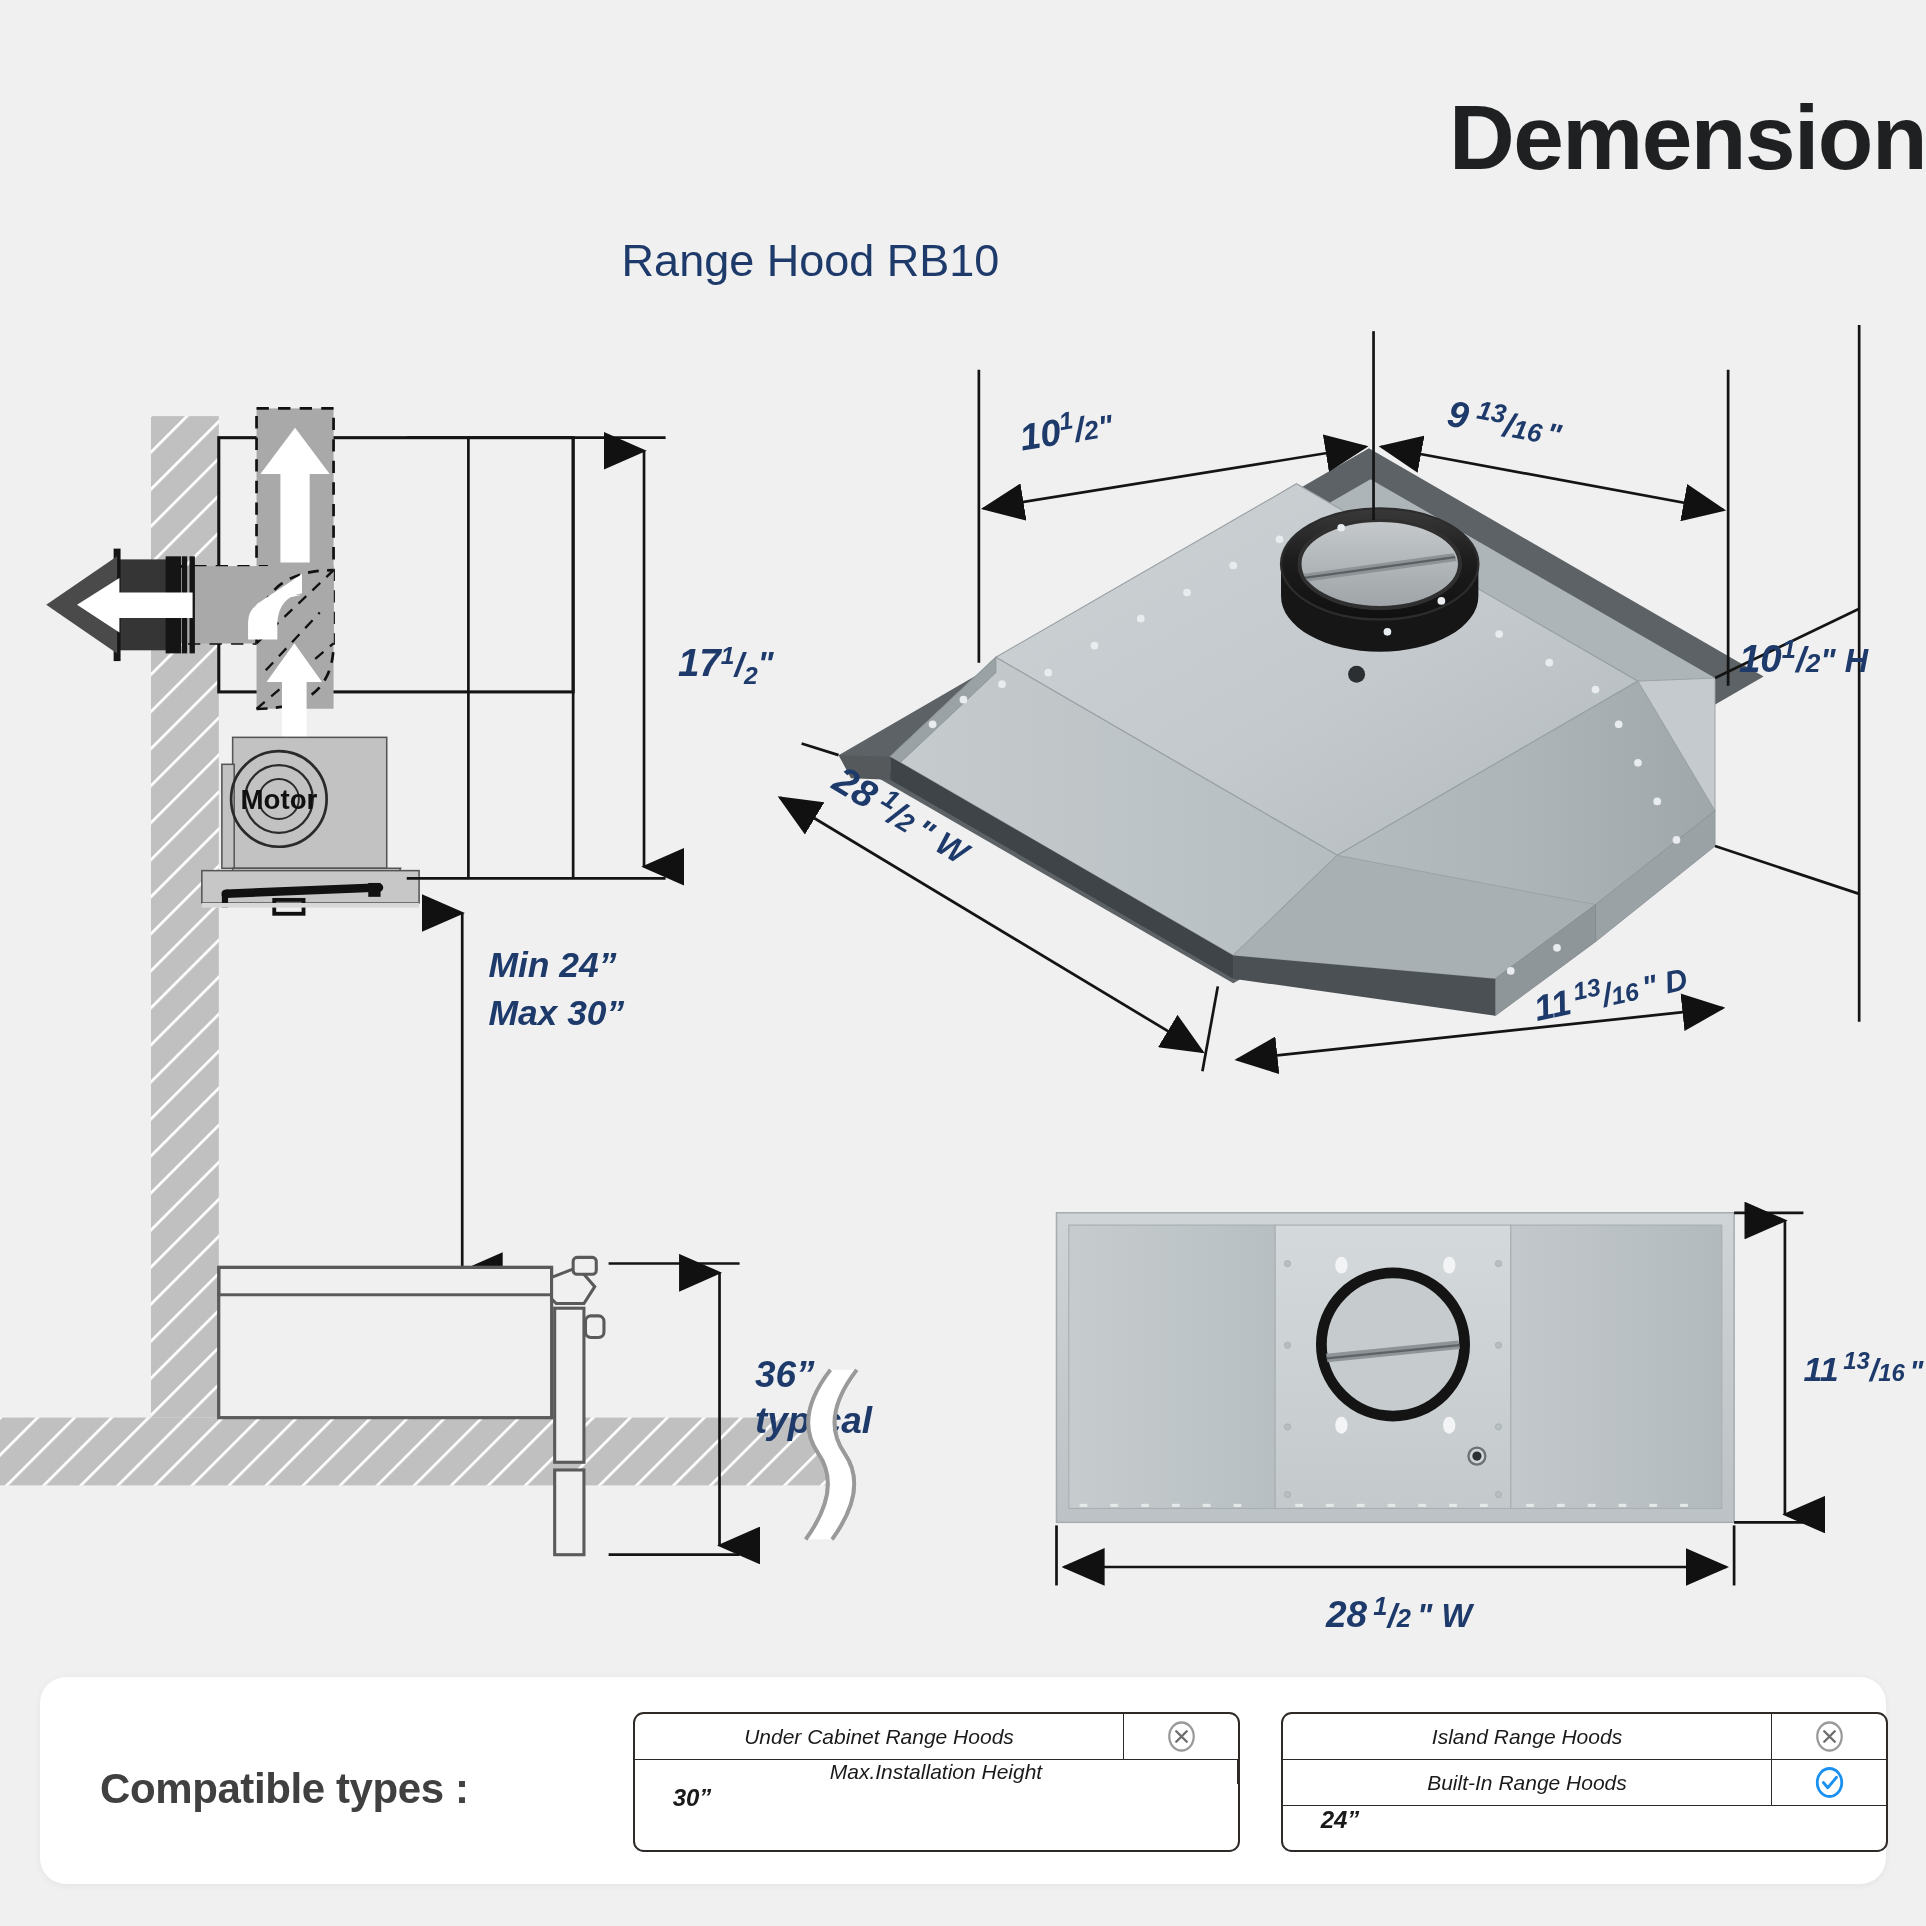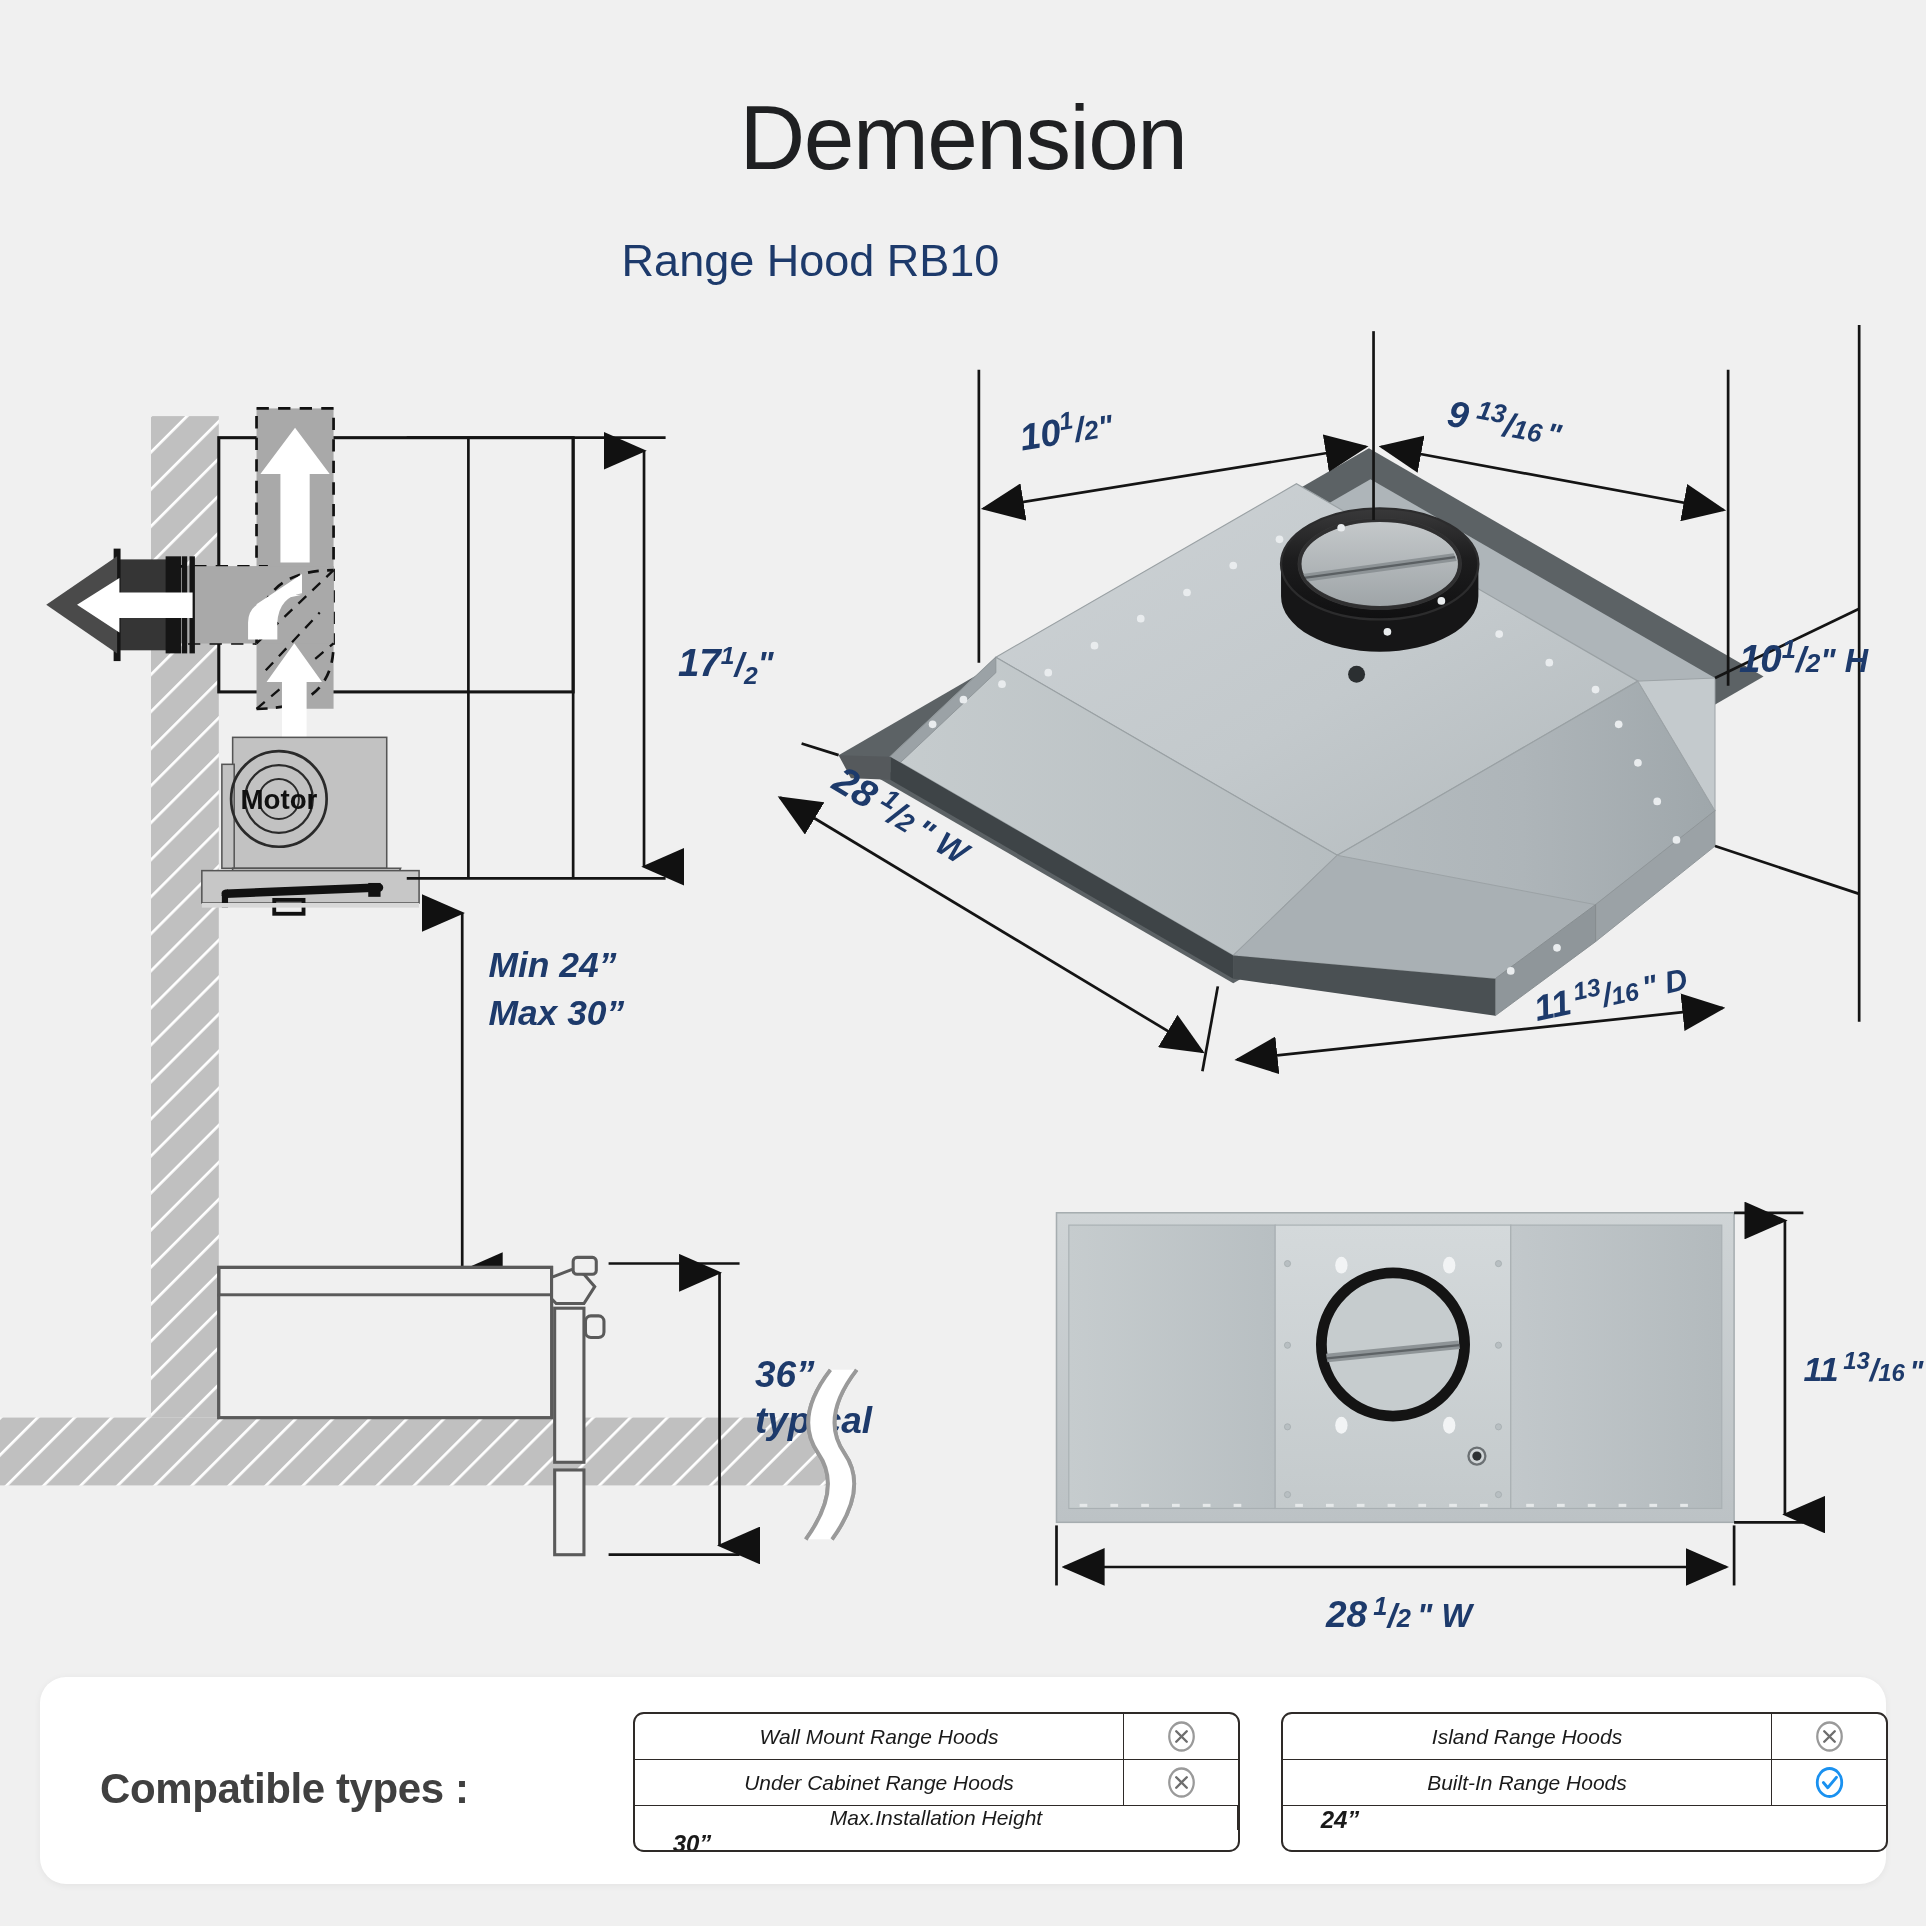--- a/index.html
+++ b/index.html
@@ -8,22 +8,22 @@
     background:#f0f0f0;
     font-family:"Liberation Sans", sans-serif;
     position:relative;
     overflow:hidden;
   }
   .page{position:absolute;inset:0;}
 
   
   .title{
     position:absolute;top:92px;left:0;width:1926px;
-    text-align:center;
-    font-size:91px;font-weight:normal;color:#1f2022;
+    text-align:right;
+    font-size:91px;font-weight:bold;color:#1f2022;
     letter-spacing:-1.5px;
     line-height:1;
   }
   .subtitle{
     position:absolute;top:235px;left:0;width:1621px;
     text-align:center;
     font-size:45px;color:#1d3a6b;font-weight:400;
   }
 
   
@@ -468,29 +468,20 @@
           <tspan>28</tspan><tspan dx="8" font-size="33" dy="-16">1</tspan><tspan font-size="44" dy="16">/</tspan><tspan font-size="33">2</tspan><tspan dx="8" font-size="42">" W</tspan>
         </text>
       </g>
     </svg>
   </div>
 
   <div class="compat-card"></div>
   <div class="compat-label">Compatible types :</div>
 
   <div class="ctable left">
-    <div class="crow">
-      <div class="ccell-label">Wall Mount Range Hoods</div>
-      <div class="ccell-val">
-        <svg class="mark" viewBox="0 0 40 40">
-          <ellipse cx="20" cy="20" rx="14" ry="16" fill="none" stroke="#9a9a9a" stroke-width="2.6"></ellipse>
-          <path d="M14 14 L26 26 M26 14 L14 26" stroke="#6e6e6e" stroke-width="2.8" stroke-linecap="round"></path>
-        </svg>
-      </div>
-    </div>
     <div class="crow">
       <div class="ccell-label">Under Cabinet Range Hoods</div>
       <div class="ccell-val">
         <svg class="mark" viewBox="0 0 40 40">
           <ellipse cx="20" cy="20" rx="14" ry="16" fill="none" stroke="#9a9a9a" stroke-width="2.6"></ellipse>
           <path d="M14 14 L26 26 M26 14 L14 26" stroke="#6e6e6e" stroke-width="2.8" stroke-linecap="round"></path>
         </svg>
       </div>
     </div>
     <div class="crow">

